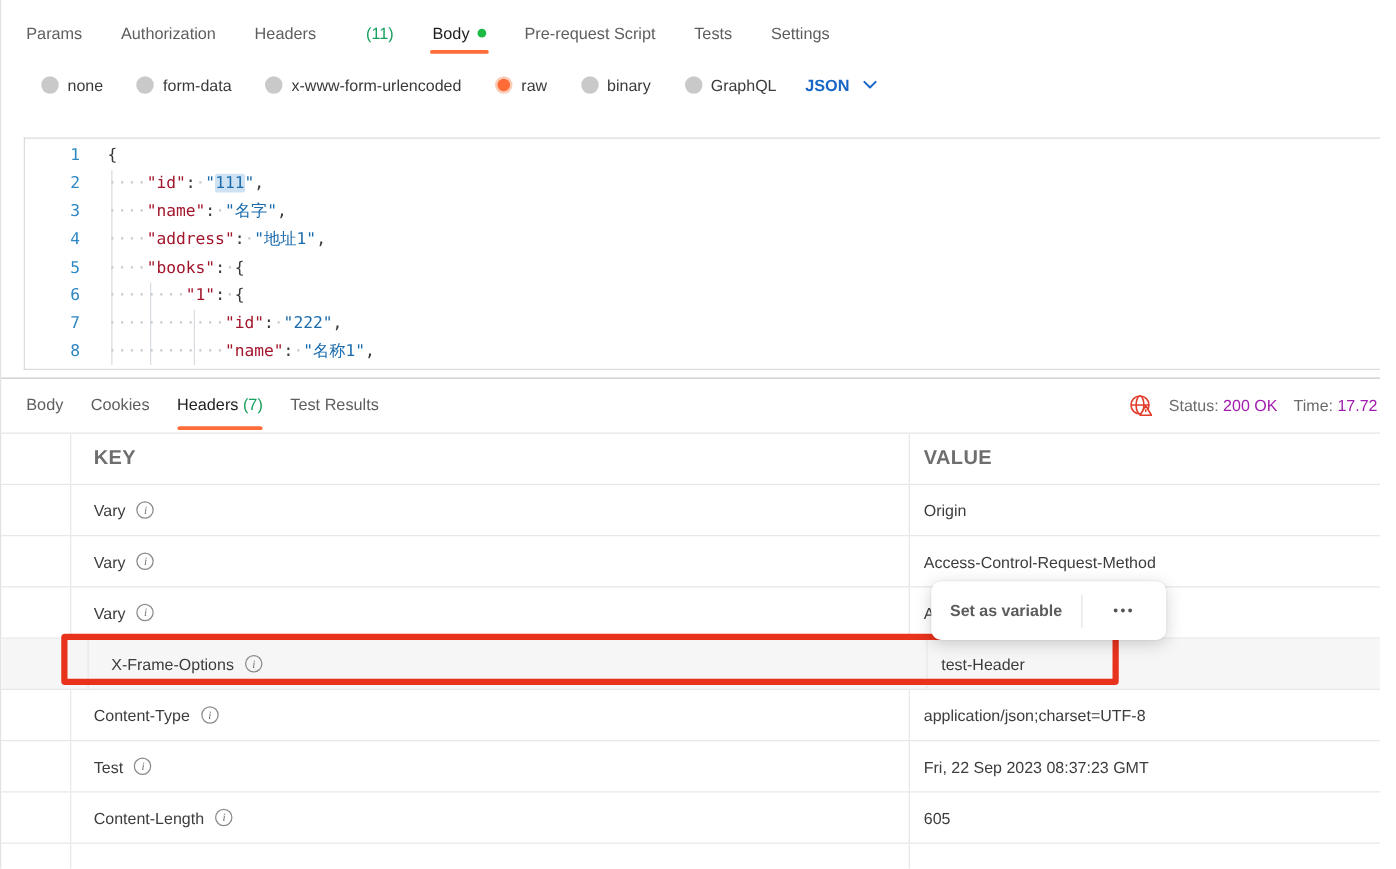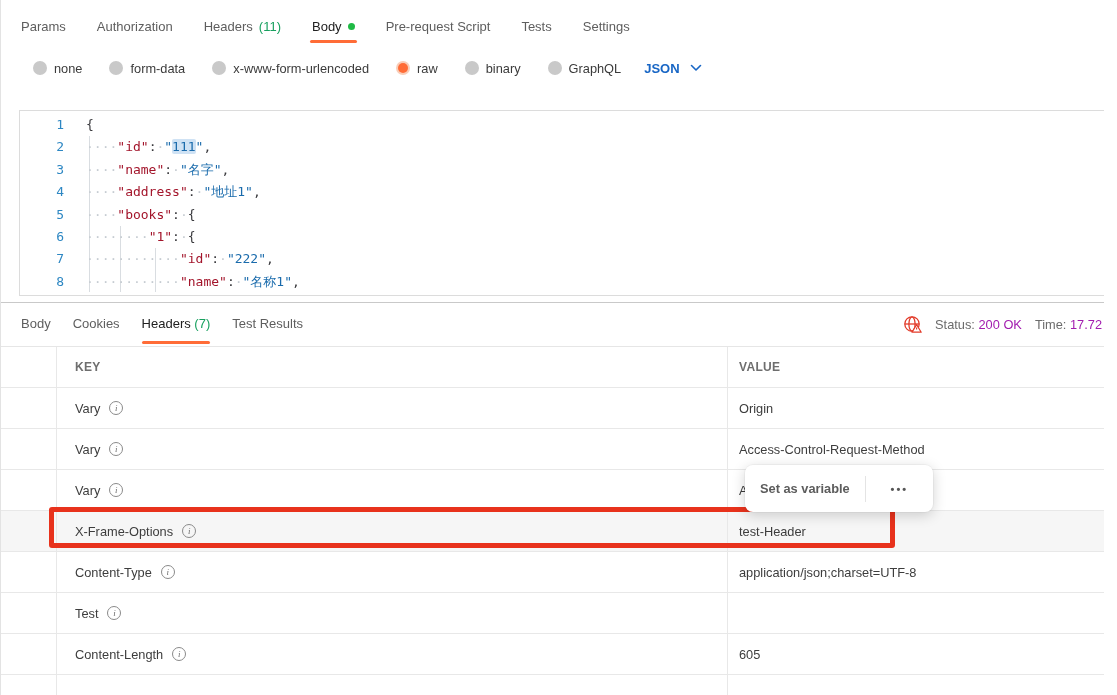--- a/index.html
+++ b/index.html
@@ -5,21 +5,21 @@
   * { box-sizing: border-box; margin: 0; padding: 0; }
   html,body { width:1117px; height:695px; overflow:hidden; background:#fff;
     font-family:"Liberation Sans", sans-serif; color:#333; }
   .app { position:relative; width:1104px; height:695px; border-left:1px solid #e3e3e3; background:#fff; }
 
   
   .req-tabs { display:flex; align-items:center; gap:31px; padding:14px 0 0 20px; height:50px; }
   .rtab { position:relative; font-size:13px; color:#5e5e5e; padding-bottom:12px; cursor:pointer; display:flex; align-items:center; gap:6px; }
   .rtab.active { color:#212121; }
   .rtab.active::after { content:""; position:absolute; left:-2px; right:-2px; bottom:3px; height:3px; background:#FF6C37; border-radius:2px; }
-  .rtab .badge { color:#18a05f; }
+  .rtab .badge { color:#18a05f;margin-left:34px; }
   .rtab .dot { width:7px; height:7px; border-radius:50%; background:#1FBA45; display:inline-block; }
 
   
   .type-bar { display:flex; align-items:center; gap:27px; padding-left:32px; height:36px; }
   .ropt { display:flex; align-items:center; gap:7px; cursor:pointer;text-align:center; }
   .rcircle { width:14px; height:14px; border-radius:50%; background:#c9c9c9; position:relative; }
   .ropt.sel .rcircle { background:#f9cdb8; }
   .ropt.sel .rcircle::after { content:""; position:absolute; left:2px; top:2px; width:10px; height:10px; border-radius:50%; background:#FF6C37; }
   .ropt .rlabel { font-size:12.8px; color:#3b3b3b; }
   .lang-select { display:flex; align-items:center; gap:10px; margin-left:-4px; cursor:pointer; }
@@ -55,23 +55,23 @@
   .meta-pair { color:#6b6b6b; }
   .meta-pair .gv { color:#a21caf; }
   .globe-btn { width:20px; height:20px; display:flex; align-items:center; justify-content:center; cursor:pointer; }
 
   
   .htable { position:absolute; left:0; top:346px; width:100%; border-top:1px solid #e6e6e6; }
   .trow { display:grid; grid-template-columns:55px 672px 1fr; height:41px; border-bottom:1px solid #e8e8e8; align-items:center; }
   .trow.head { height:41px; }
   .trow .c1 { border-left:1px solid #e8e8e8; border-right:1px solid #e8e8e8; height:100%; display:flex; align-items:center; padding-left:18px; gap:9px; }
   .trow .c2 { height:100%; display:flex; align-items:center; padding-left:11px; }
-  .trow.head .c1, .trow.head .c2 { font-size:12px; font-weight:700; color:#6e6e6e; letter-spacing:.3px; }
+  .trow.head .c1, .trow.head .c2 { font-size:16px; font-weight:700; color:#6e6e6e; letter-spacing:.3px; }
   .cell-text { font-size:12.8px; color:#3d3d3d; }
-  .trow.hl-row { background:#f6f6f6; }
+  .trow.hl-row { background:#f6f6f6;padding-left:14px; }
   .trow.partial { height:20px; border-bottom:none; }
   .info-icon { width:14px; height:14px; border:1px solid #8a8a8a; border-radius:50%; color:#6f6f6f;
     font-size:9px; line-height:12px; text-align:center; font-family:"Liberation Serif", serif; font-style:italic; cursor:pointer; flex:none; }
 
   
   .red-rect { position:absolute; left:48px; top:507px; width:846px; height:41px;
     border:5px solid #E8321C; border-radius:3px; z-index:10; pointer-events:none; }
   .popup { position:absolute; left:744px; top:465px; width:188px; height:47px; background:#fff;
     border-radius:8px; box-shadow:0 3px 14px rgba(0,0,0,.18), 0 0 0 1px rgba(0,0,0,.03); z-index:20;
     display:flex; align-items:center; }
@@ -234,20 +234,23 @@
           </div>
           <div class="c2">
             <span class="cell-text">application/json;charset=UTF-8</span>
           </div>
         </div><div class="trow">
           <div class="c0"></div>
           <div class="c1">
             <span class="cell-text">Test</span>
             <span class="info-icon">i</span>
           </div>
+          <div class="c2">
+            <span class="cell-text">Fri, 22 Sep 2023 08:37:23 GMT</span>
+          </div>
         </div><div class="trow">
           <div class="c0"></div>
           <div class="c1">
             <span class="cell-text">Content-Length</span>
             <span class="info-icon">i</span>
           </div>
           <div class="c2">
             <span class="cell-text">605</span>
           </div>
         </div></div>

